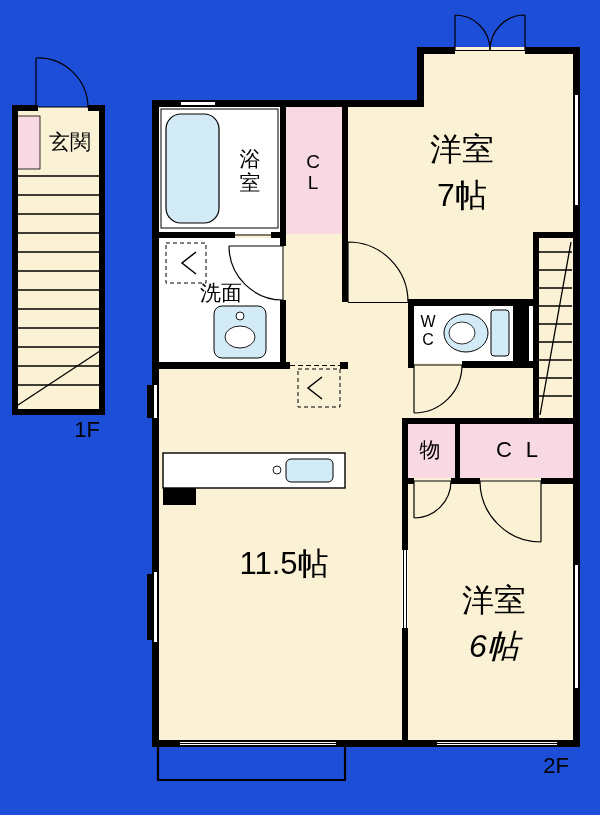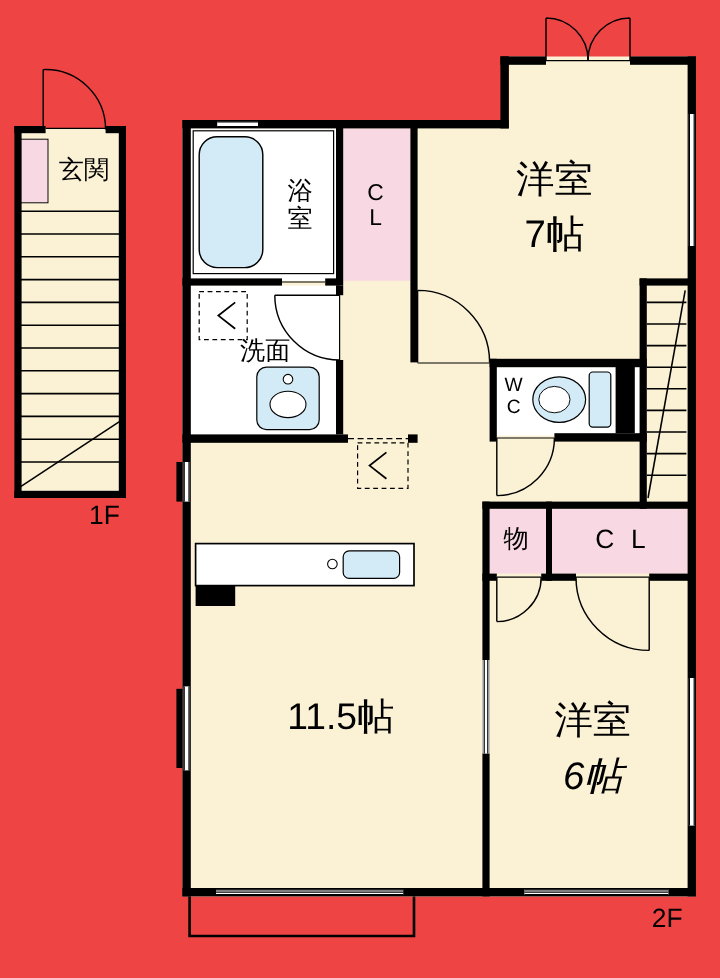--- a/index.html
+++ b/index.html
@@ -1,17 +1,17 @@
 <!DOCTYPE html>
 <html><head>
 <meta charset="utf-8">
 <style>
   html,body{margin:0;padding:0;background:#fff;}
   .canvas{
-    position:relative;width:600px;height:815px;background:#ef4444;overflow:hidden;
+    position:relative;width:600px;height:815px;background:#1d4ed8;overflow:hidden;
     font-family:"Liberation Sans","DejaVu Sans",sans-serif;color:#000;
   }
   .canvas svg{position:absolute;left:0;top:0;}
   .lbl{
     position:absolute;transform:translate(-50%,-50%);
     white-space:pre-line;text-align:center;line-height:1.12;
     font-weight:500;letter-spacing:0;
   }
   .f16{font-size:16px;}
   .f19{font-size:19px;}
@@ -196,18 +196,18 @@
 室</div>
 <div class="lbl f19" style="left:313px; top:172px;">C
 L</div>
 <div class="lbl f33" style="left:462px; top:150px;">洋室</div>
 <div class="lbl f33" style="left:462px; top:196px;">7帖</div>
 <div class="lbl f21" style="left:221px; top:293px;">洗面</div>
 <div class="lbl f16" style="left:428px; top:331px;">W
 C</div>
 <div class="lbl f21" style="left:430px; top:450px;">物</div>
 <div class="lbl f22s" style="left:519px; top:450px;">C L</div>
-<div class="lbl f31" style="left:284px; top:598px;text-align:center;">11.5帖</div>
+<div class="lbl f31" style="left:284px; top:564px;text-align:center;">11.5帖</div>
 <div class="lbl f33" style="left:494px; top:601px;">洋室</div>
 <div class="lbl f33" style="left:494px; top:647px;font-style:italic;">6帖</div>
 <div class="lbl f22" style="left:556px; top:766px;text-align:center;">2F</div>
 
 </div>
 
 </body></html>

